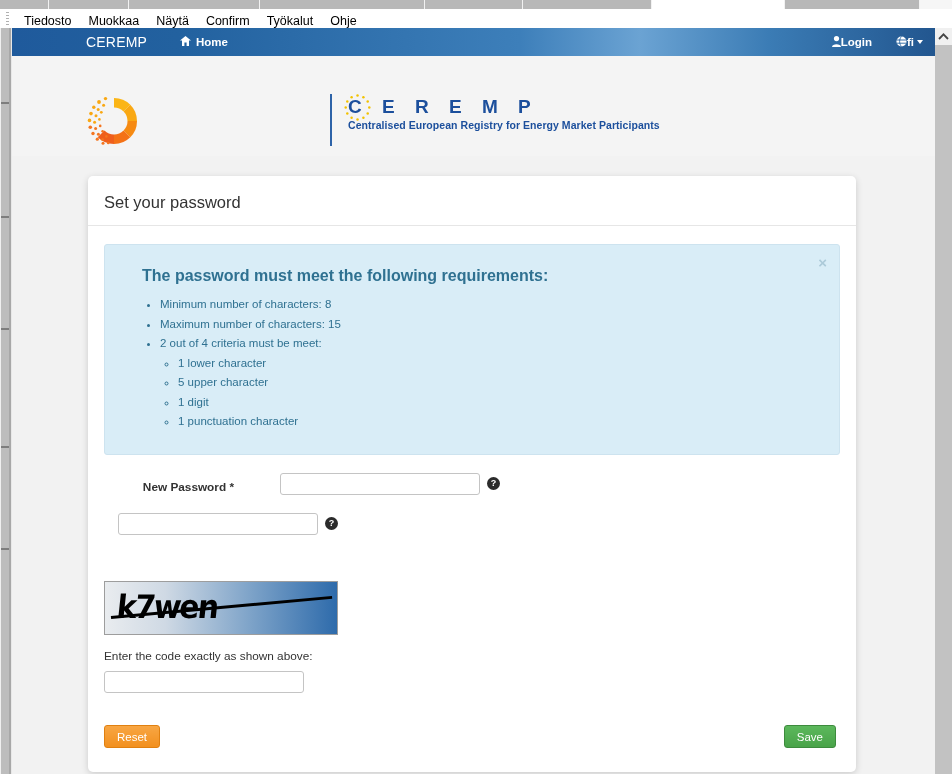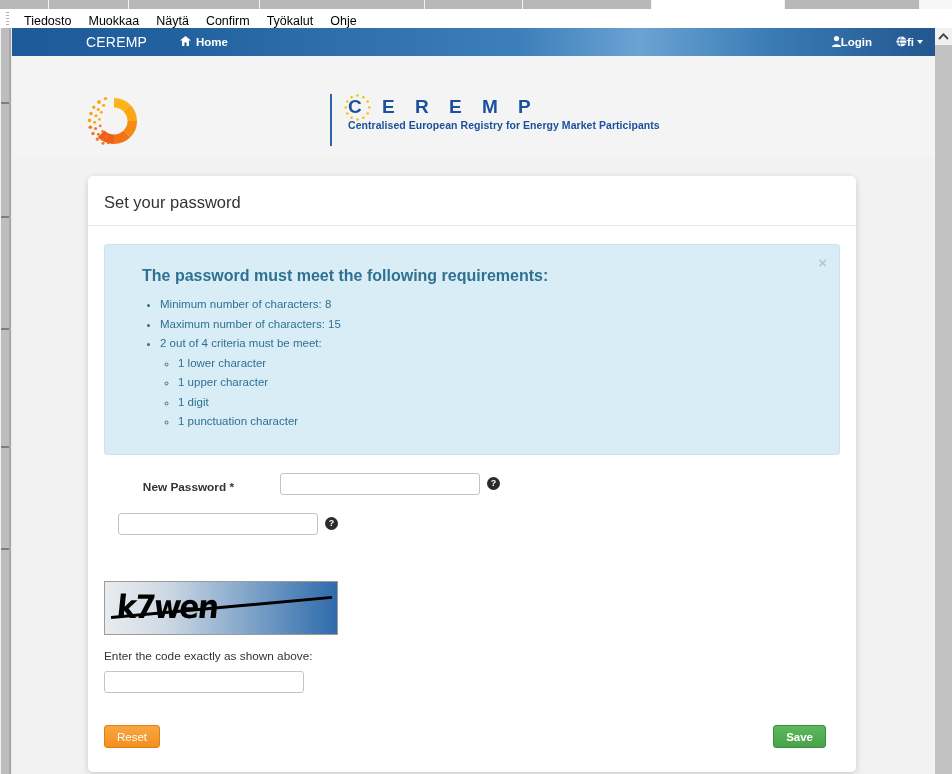--- a/index.html
+++ b/index.html
@@ -367,22 +367,21 @@
     line-height: 23px;
     cursor: pointer;
   }
   .btn-reset {
     background: linear-gradient(to bottom, #f8a643 0%, #f2901f 100%);
     border: 1px solid #e08010;
   }
   .btn-save {
     background: linear-gradient(to bottom, #5cb85c 0%, #49a349 100%);
     border: 1px solid #3d8b3d;
-    margin-right: 14px;
-    font-weight: bold;
+    margin-right: 4px;
   }
 </style>
 </head>
 <body>
 
 <div id="screen">
 
   <div class="tabstrip">
     <div class="tab" style="left:0px;width:48px;"></div>
     <div class="tab" style="left:49px;width:79px;"></div>
@@ -538,21 +537,21 @@
         <div class="alert">
           <div class="close">×</div>
           <h4>The password must meet the following requirements:</h4>
           <ul>
             <li>Minimum number of characters: 8</li>
             <li>Maximum number of characters: 15</li>
             <li>
               <span>2 out of 4 criteria must be meet:</span>
               <ul>
                 <li>1 lower character</li>
-                <li>1 upper character</li>
+                <li>5 upper character</li>
                 <li>1 digit</li>
                 <li>1 punctuation character</li>
               </ul>
             </li>
           </ul>
         </div>
 
         <div class="form-row">
           <div class="lbl">New Password *</div>
           <div class="fieldwrap">

